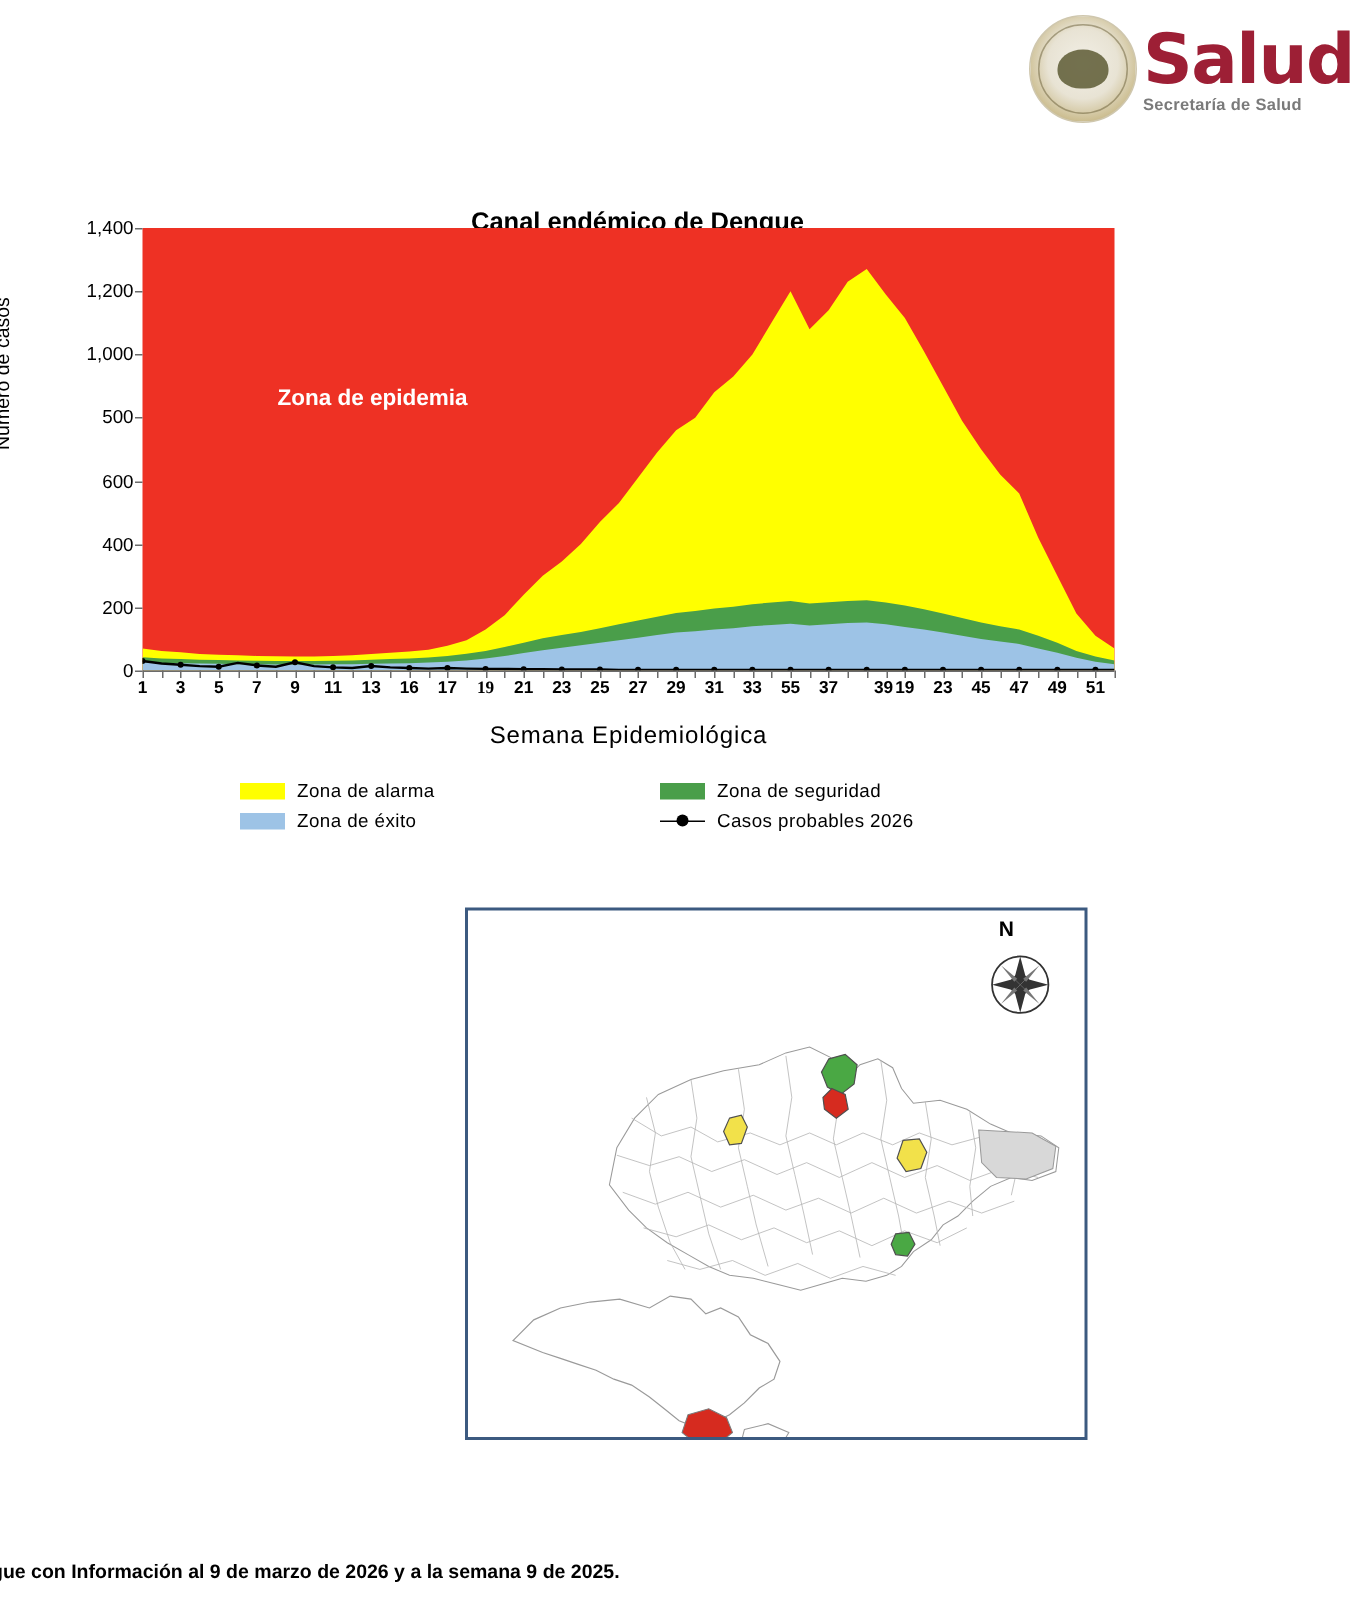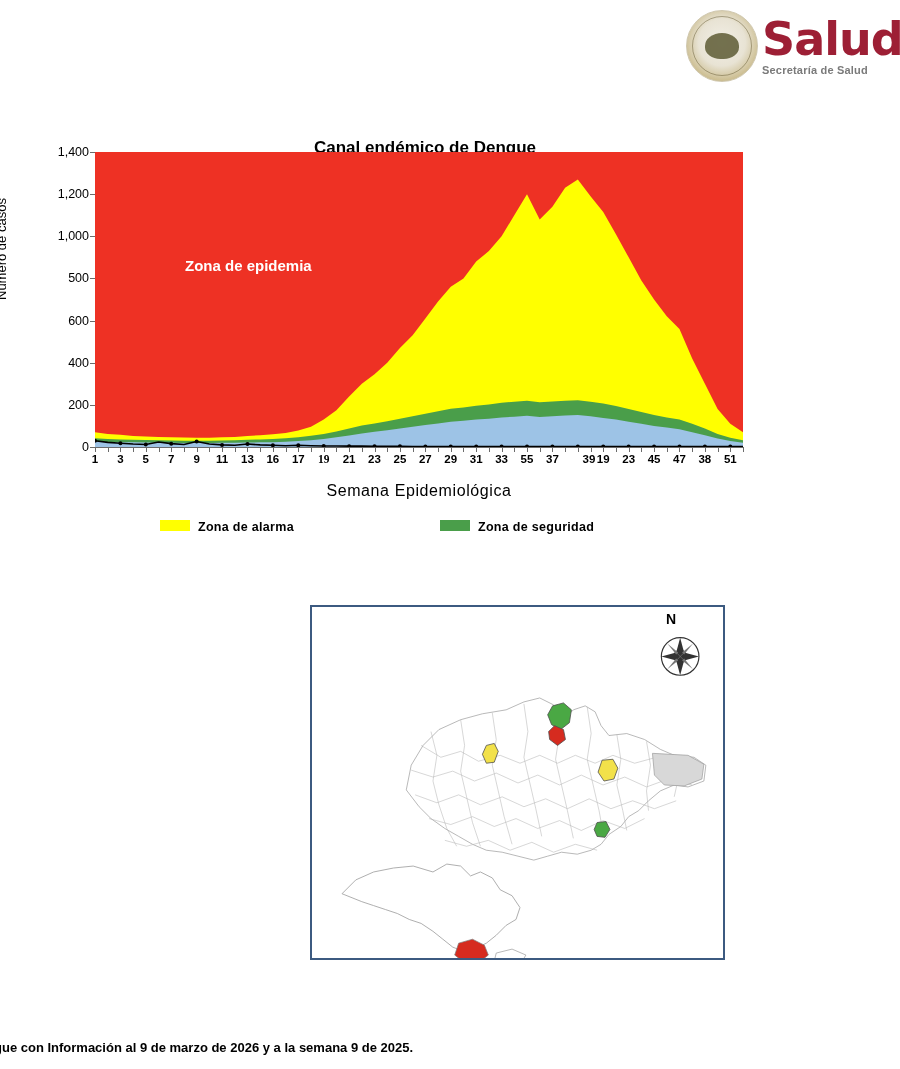--- a/index.html
+++ b/index.html
@@ -126,21 +126,21 @@
     font-size:16px;
     letter-spacing:.6px;
   }
   #legend{
     position:absolute;
     left:160px;top:390px;
     width:560px;
     font-size:12.5px;
   }
   .leg-row{display:flex;margin-bottom:6px;}
-  .leg-item{display:flex;align-items:flex-start;width:50%;font-weight:bold;}
+  .leg-item{display:flex;align-items:center;width:50%;}
   .leg-swatch{
     width:30px;height:11px;margin-right:8px;flex:0 0 auto;
   }
   .leg-line{
     width:30px;height:11px;margin-right:8px;flex:0 0 auto;position:relative;
   }
   .leg-line:before{
     content:"";position:absolute;left:0;top:5px;width:30px;height:1.8px;background:#000;
   }
   .leg-line:after{
@@ -314,38 +314,48 @@
       <div class="xtick-mark" style="left: 533.647px;"></div>
       <div class="xtick-lab" style="left: 533.647px;">23</div>
       <div class="xtick-mark" style="left: 546.353px;"></div>
       <div class="xtick-mark" style="left: 559.059px;"></div>
       <div class="xtick-lab" style="left: 559.059px;">45</div>
       <div class="xtick-mark" style="left: 571.765px;"></div>
       <div class="xtick-mark" style="left: 584.471px;"></div>
       <div class="xtick-lab" style="left: 584.471px; text-align: right;">47</div>
       <div class="xtick-mark" style="left: 597.176px;"></div>
       <div class="xtick-mark" style="left: 609.882px;"></div>
-      <div class="xtick-lab" style="left: 609.882px;">38</div>
+      <div class="xtick-lab" style="left: 609.882px;">49</div>
       <div class="xtick-mark" style="left: 622.588px;"></div>
       <div class="xtick-mark" style="left: 635.294px;"></div>
       <div class="xtick-lab" style="left: 635.294px;">51</div>
       <div class="xtick-mark" style="left: 648px;"></div>
       <div style="position: absolute; left: 0px; top: 0px; width: 648px; height: 1px; background: rgb(107, 107, 107);"></div>
     </div>
   <div id="x-axis-title">Semana Epidemiológica</div>
 
   <div id="legend">
     <div class="leg-row">
       <div class="leg-item">
         <span class="leg-swatch" style="background:#ffff00"></span>
         <span class="leg-lab">Zona de alarma</span>
       </div>
       <div class="leg-item">
         <span class="leg-swatch" style="background:#4a9e4a"></span>
         <span class="leg-lab">Zona de seguridad</span>
+      </div>
+    </div>
+    <div class="leg-row">
+      <div class="leg-item">
+        <span class="leg-swatch" style="background:#9dc3e6"></span>
+        <span class="leg-lab">Zona de éxito</span>
+      </div>
+      <div class="leg-item">
+        <span class="leg-line"></span>
+        <span class="leg-lab">Casos probables 2026</span>
       </div>
     </div>
   </div>
 </div>
 
 <div id="map-panel">
   <div id="compass-label">N</div>
   <svg viewBox="0 0 415 355">
 
     <g transform="translate(372,50)">

